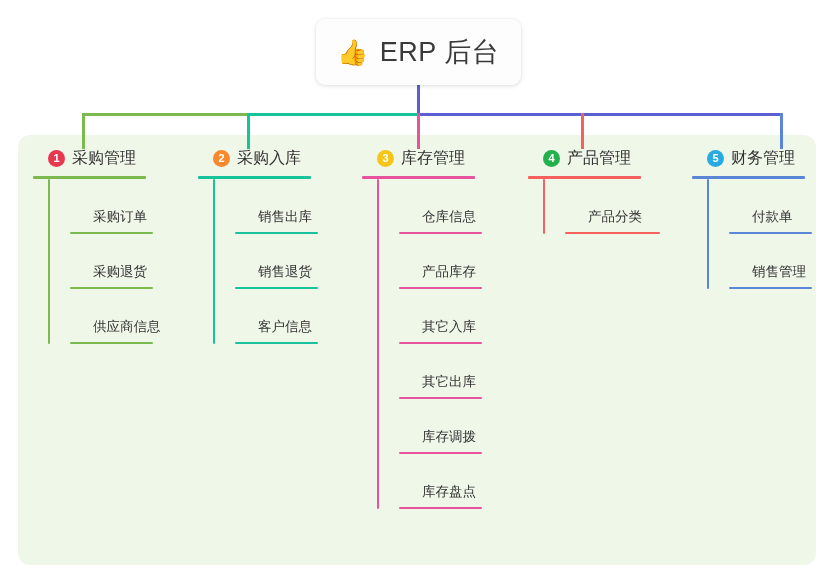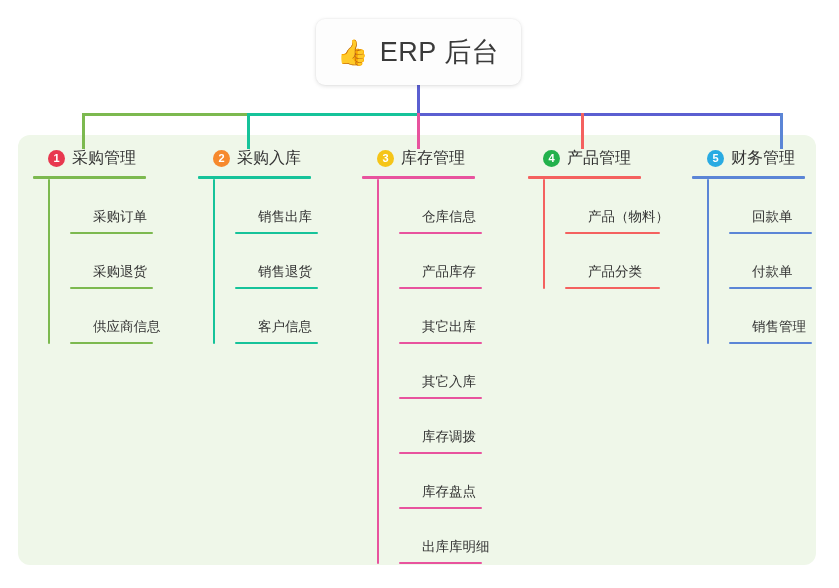--- a/index.html
+++ b/index.html
@@ -211,72 +211,60 @@
           <div class="spine" style="background: rgb(232, 83, 158);"></div>
           <div class="leaf">
             <span class="leaf-text">仓库信息</span>
             <div class="leaf-rule" style="background: rgb(232, 83, 158); width: 83px;"></div>
           </div>
           <div class="leaf">
             <span class="leaf-text">产品库存</span>
             <div class="leaf-rule" style="background: rgb(232, 83, 158); width: 83px;"></div>
           </div>
           <div class="leaf">
+            <span class="leaf-text">其它入库</span>
+            <div class="leaf-rule" style="background: rgb(232, 83, 158); width: 83px;"></div>
+          </div>
+          <div class="leaf">
             <span class="leaf-text">其它出库</span>
             <div class="leaf-rule" style="background: rgb(232, 83, 158); width: 83px;"></div>
           </div>
           <div class="leaf">
-            <span class="leaf-text">其它入库</span>
-            <div class="leaf-rule" style="background: rgb(232, 83, 158); width: 83px;"></div>
-          </div>
-          <div class="leaf">
             <span class="leaf-text">库存调拨</span>
             <div class="leaf-rule" style="background: rgb(232, 83, 158); width: 83px;"></div>
           </div>
           <div class="leaf">
             <span class="leaf-text">库存盘点</span>
-            <div class="leaf-rule" style="background: rgb(232, 83, 158); width: 83px;"></div>
-          </div>
-          <div class="leaf">
-            <span class="leaf-text">出库库明细</span>
             <div class="leaf-rule" style="background: rgb(232, 83, 158); width: 83px;"></div>
           </div>
         </div>
       </div>
       <div class="column" style="left: 528px; top: 146px;">
         <div class="col-header">
           <span class="badge" style="background: rgb(34, 177, 76);">4</span>
           <span class="col-title">产品管理</span>
         </div>
         <div class="col-rule" style="background: rgb(244, 97, 95); width: 113px;"></div>
         <div class="children">
           <div class="spine" style="background: rgb(244, 97, 95);"></div>
           <div class="leaf">
-            <span class="leaf-text">产品（物料）</span>
-            <div class="leaf-rule" style="background: rgb(244, 97, 95); width: 95px;"></div>
-          </div>
-          <div class="leaf">
             <span class="leaf-text">产品分类</span>
             <div class="leaf-rule" style="background: rgb(244, 97, 95); width: 95px;"></div>
           </div>
         </div>
       </div>
       <div class="column" style="left: 692px; top: 146px;">
         <div class="col-header">
           <span class="badge" style="background: rgb(41, 171, 226);">5</span>
           <span class="col-title">财务管理</span>
         </div>
         <div class="col-rule" style="background: rgb(91, 133, 214); width: 113px;"></div>
         <div class="children">
           <div class="spine" style="background: rgb(91, 133, 214);"></div>
           <div class="leaf">
-            <span class="leaf-text">回款单</span>
-            <div class="leaf-rule" style="background: rgb(91, 133, 214); width: 83px;"></div>
-          </div>
-          <div class="leaf">
             <span class="leaf-text">付款单</span>
             <div class="leaf-rule" style="background: rgb(91, 133, 214); width: 83px;"></div>
           </div>
           <div class="leaf">
             <span class="leaf-text">销售管理</span>
             <div class="leaf-rule" style="background: rgb(91, 133, 214); width: 83px;"></div>
           </div>
         </div>
       </div>
     </div>

